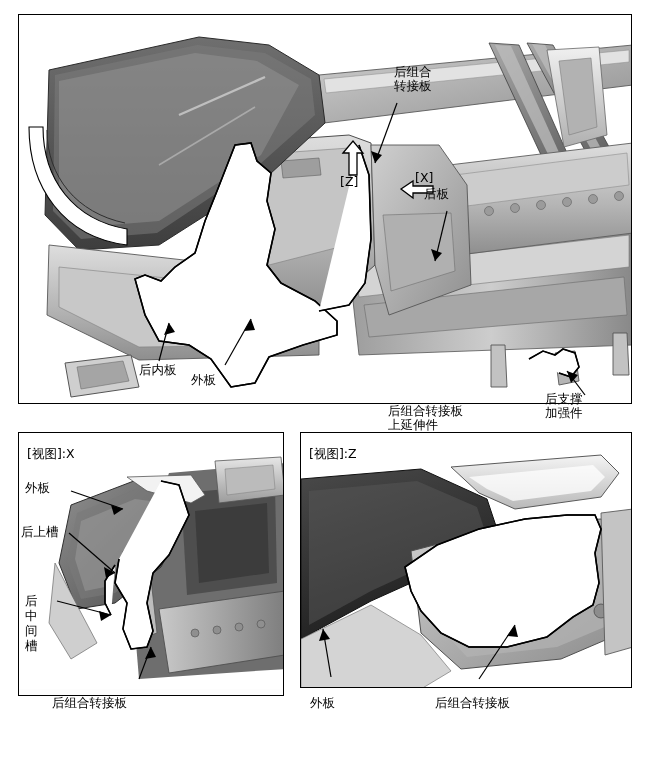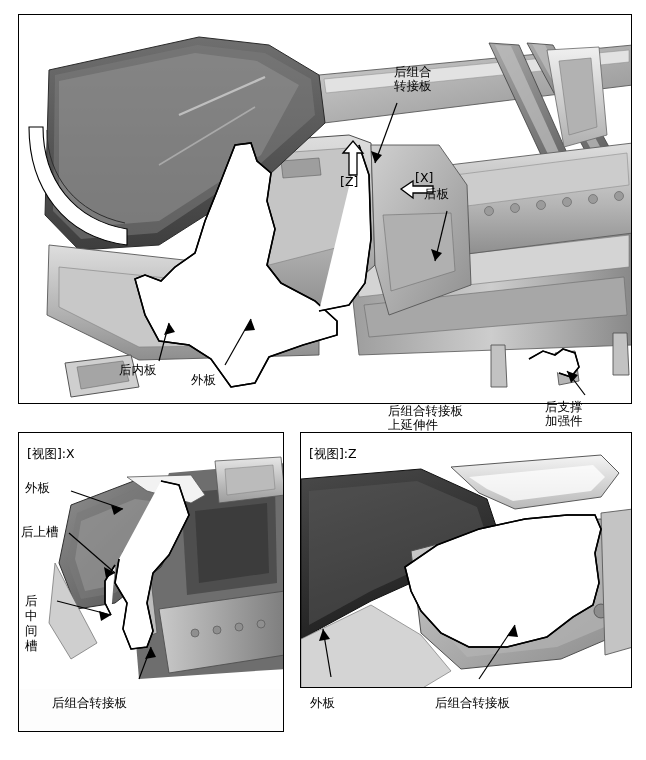--- a/index.html
+++ b/index.html
@@ -23,21 +23,21 @@
 
   
   .panel {
     position: absolute;
     border: 1.5px solid #000;
     background: #fdfdfd;
     overflow: hidden;
     box-sizing: border-box;
   }
   #panel-main { left: 18px;  top: 14px;  width: 614px; height: 390px; }
-  #panel-x    { left: 18px;  top: 432px; width: 266px; height: 300px; }
+  #panel-x    { left: 18px;  top: 432px; width: 266px; height: 264px; }
   #panel-z    { left: 300px; top: 432px; width: 332px; height: 256px; }
 
   .panel-inner {
     position: absolute;
     inset: 0;
   }
 
   
   .label {
     position: absolute;
@@ -189,26 +189,26 @@
 
     <div class="label" style="left:375px; top:50px;">后组合
 转接板</div>
 
     <div class="label" style="left:405px; top:172px;text-align:center;">后板</div>
 
     <div class="label" style="left:321px; top:160px;">[Z]</div>
 
     <div class="label" style="left:396px; top:156px;">[X]</div>
 
-    <div class="label" style="left:100px; top:348px;font-family:Liberation Serif, serif;">后内板</div>
+    <div class="label" style="left:120px; top:348px;font-family:Liberation Serif, serif;">后内板</div>
 
     <div class="label" style="left:172px; top:358px;">外板</div>
   </div>
 
-  <div class="label" style="left:545px; top:400px;">后支撑
+  <div class="label" style="left:545px; top:392px;">后支撑
 加强件</div>
 
   <div class="label" style="left:388px; top:404px;">后组合转接板
 上延伸件</div>
 
   <svg class="leader" style="left:0; top:0;" width="646" height="760">
     <path d="M452,436 L492,556" stroke="#000" stroke-width="1.2" fill="none"></path>
     <path d="M492,556 L486,544 L497,545 Z" fill="#000"></path>
   </svg>
 

